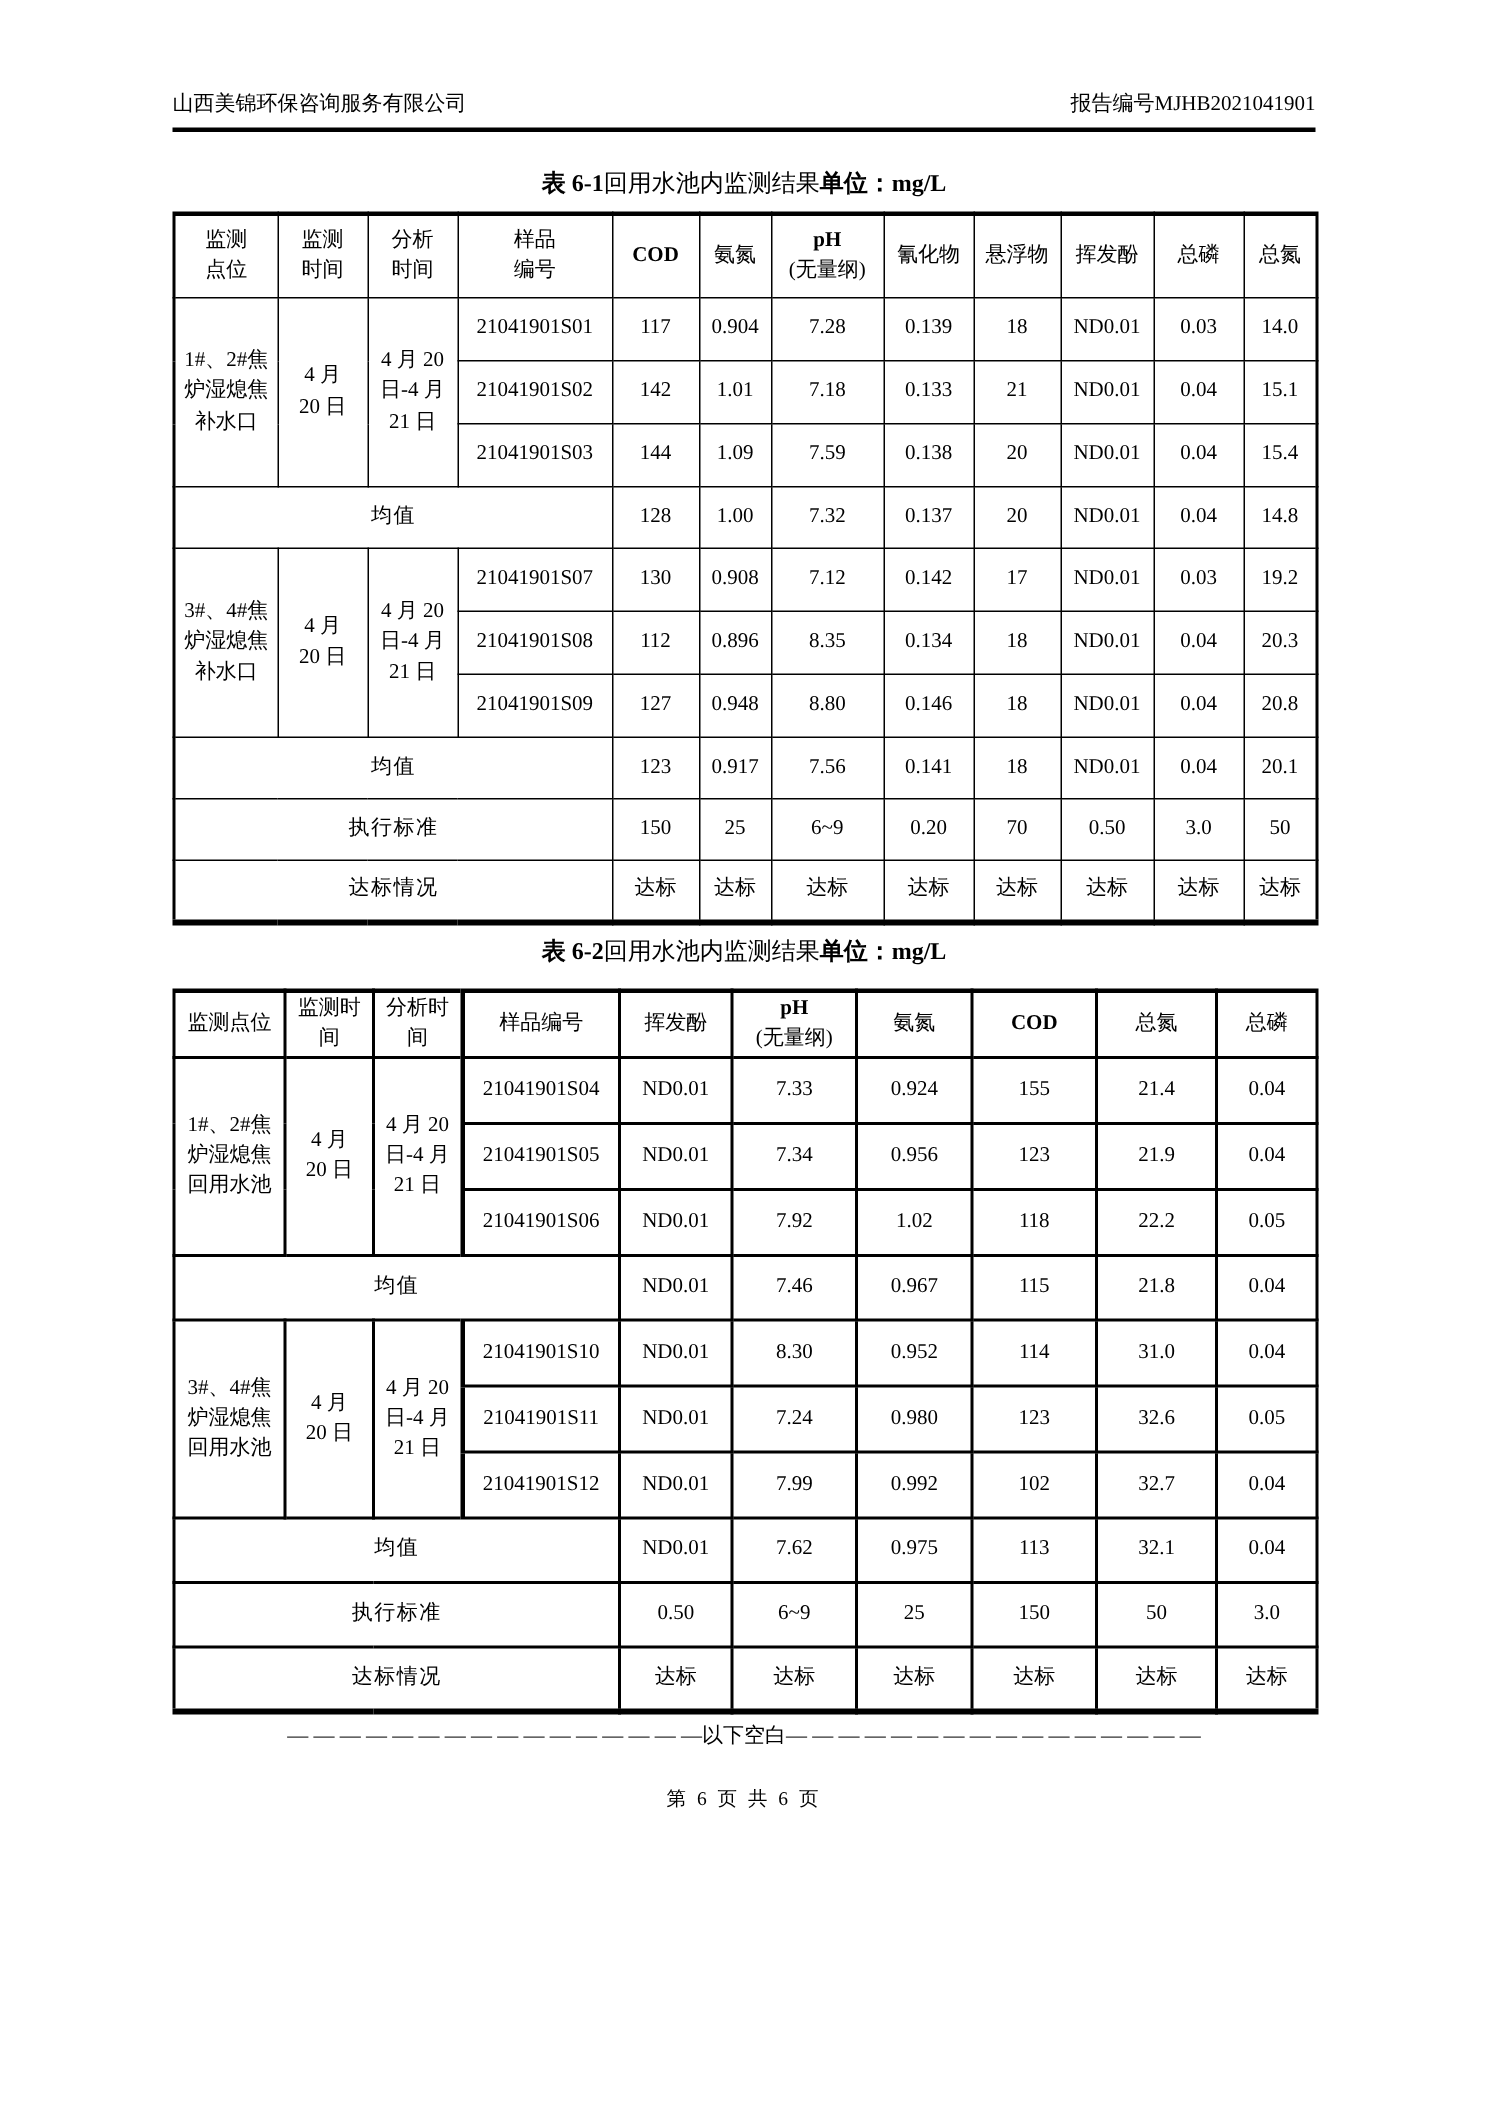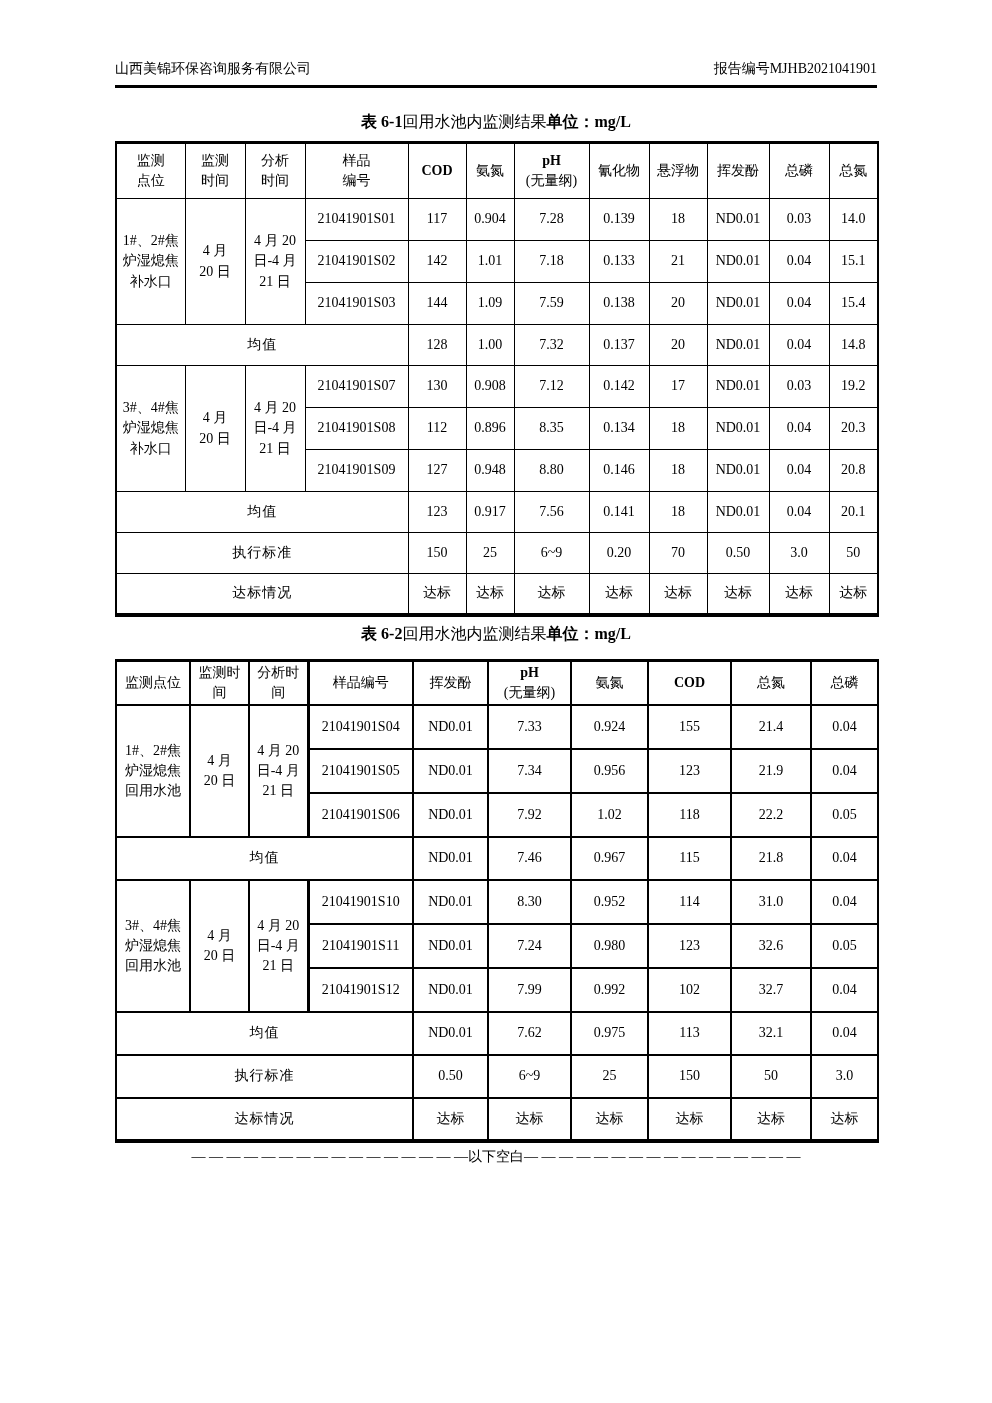--- a/index.html
+++ b/index.html
@@ -376,14 +376,15 @@
       <td>达标</td>
       <td>达标</td>
       <td>达标</td>
       <td>达标</td>
     </tr>
   </tbody>
     </table>
 
   <div class="blank-sep"><span>— — — — — — — — — — — — — — — —</span><span>以下空白</span><span>— — — — — — — — — — — — — — — —</span></div>
 
+  <div class="page-num">第 6 页 共 6 页</div>
 
 </div>
 
 </body></html>

